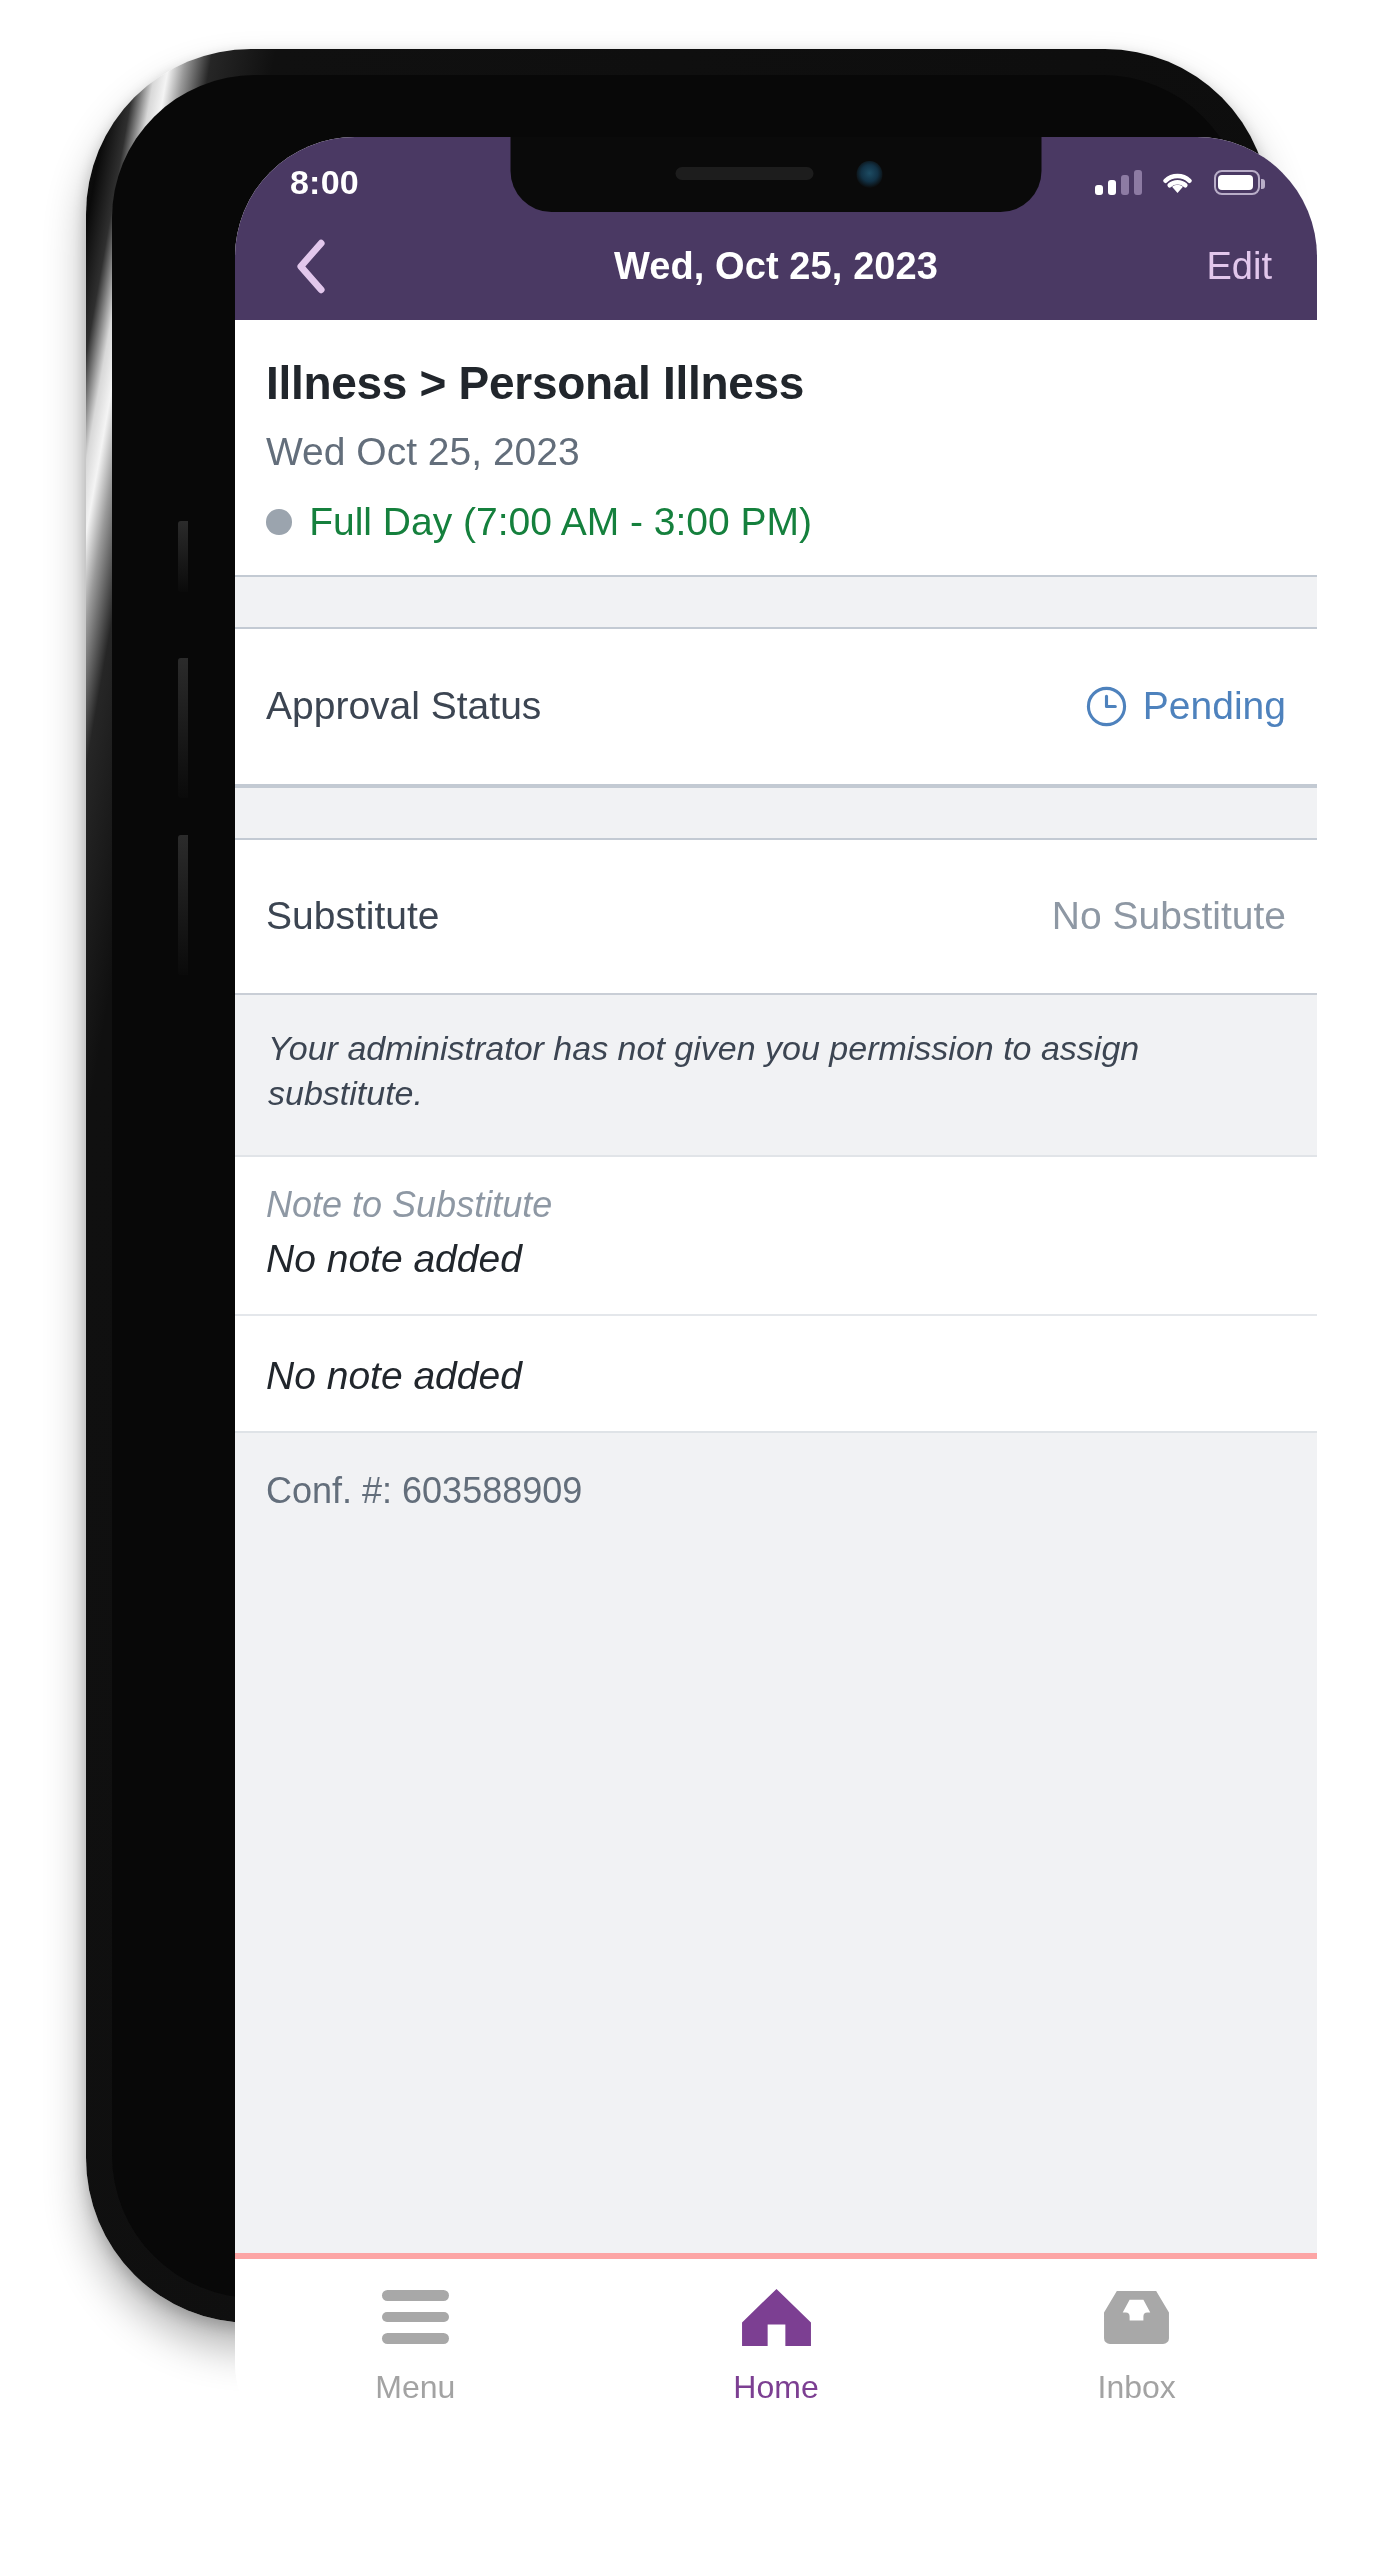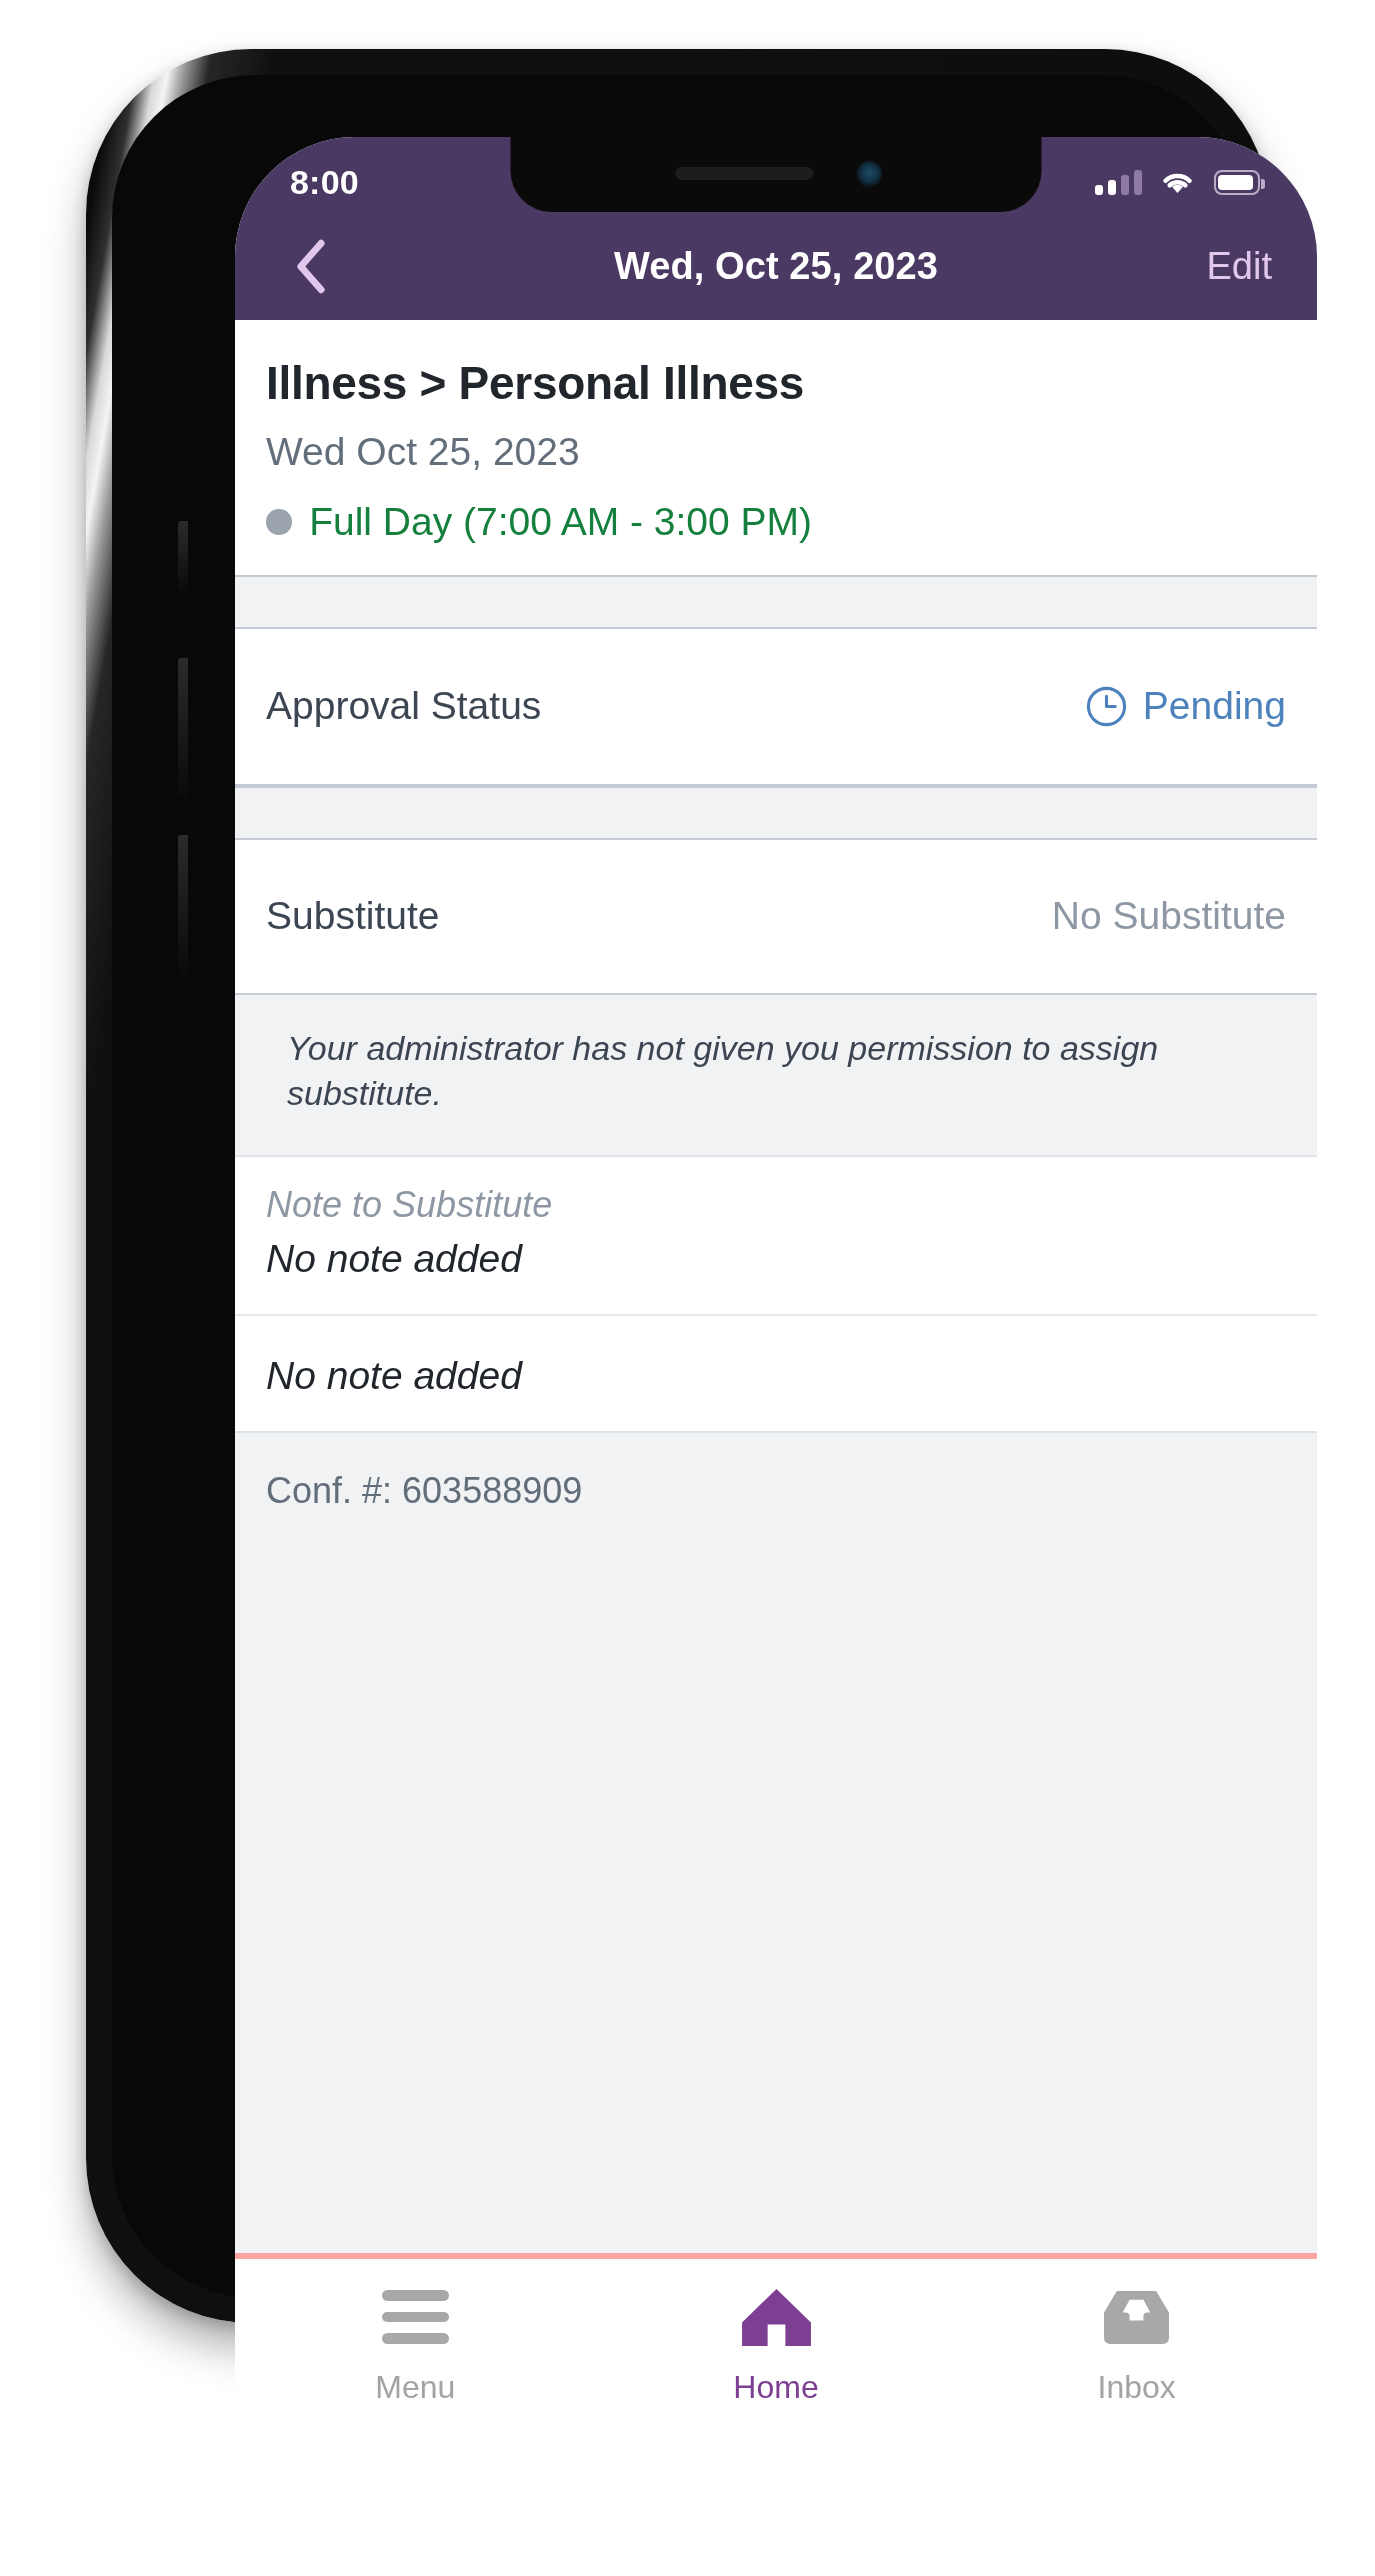--- a/index.html
+++ b/index.html
@@ -179,21 +179,21 @@
   #approval-value{
     display:flex; align-items:center; gap:14.7px;
     color:#4e82bd; font-size:39px;
   }
   #clock-icon{ display:block; flex:none; }
 
   #substitute-row{ border-bottom:2px solid #c9ced6; height:155px; }
 
   #permission-note{
     background:#f1f2f4;
-    padding:31px 33px 39px 52px;
+    padding:31px 33px 39px 33px;
     font-size:34px; font-style:italic; color:#3c4552;
     line-height:1.32;
     border-bottom:2px solid #e1e4e8;
   }
 
   .note-block{ background:#fff; padding:27.5px 31px 33px 31px;font-style:italic; }
   #note-sub-block{ border-bottom:2px solid #e4e7eb; }
   .note-label{ font-size:36px; color:#8e98a4; font-weight:400; }
   .note-value{ font-size:39px; color:#21262c; font-weight:400; margin-top:10.8px; }
 

